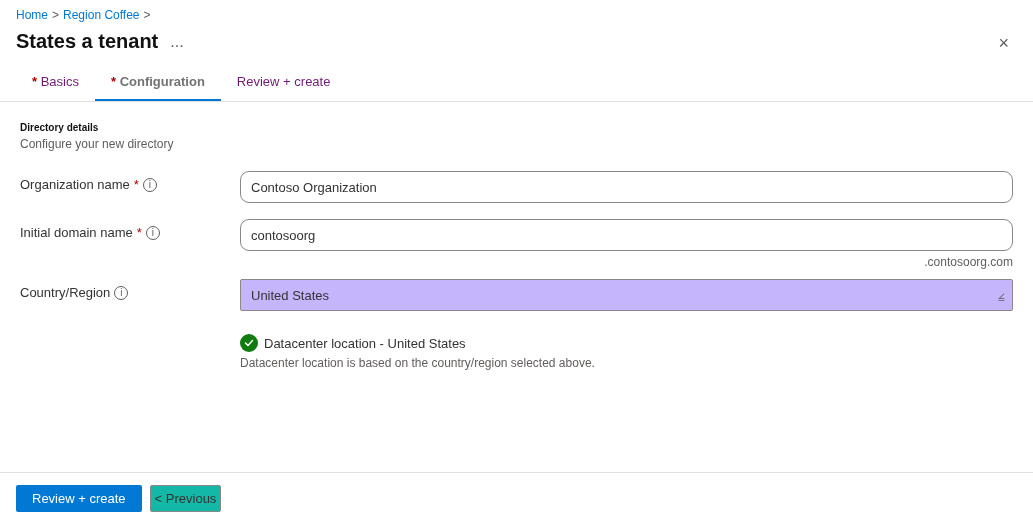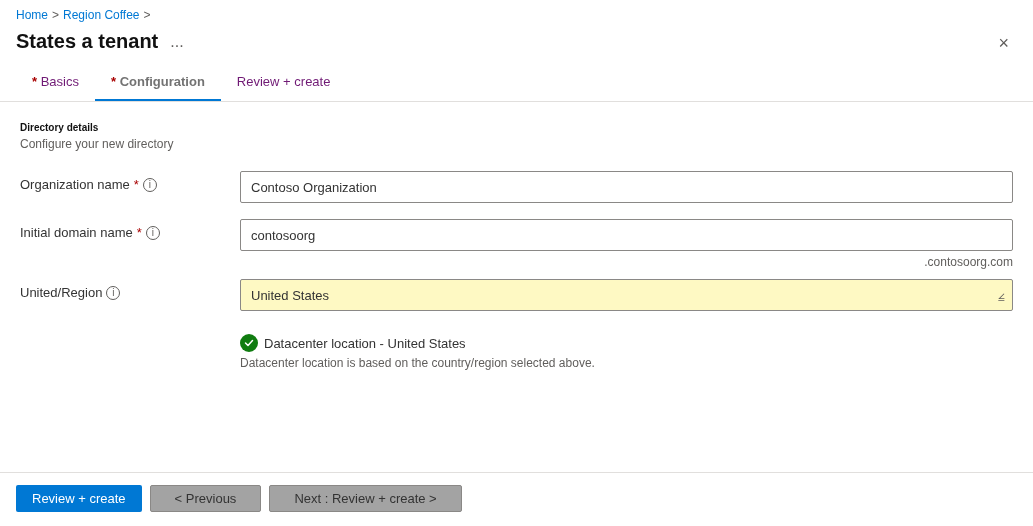--- a/index.html
+++ b/index.html
@@ -172,21 +172,21 @@
       flex-shrink: 0;
     }
     .form-input-wrap {
       flex: 1;
       position: relative;
     }
     .form-input {
       width: 100%;
       height: 32px;
       border: 1px solid #8a8886;
-      border-radius: 2px;
+      border-radius: 9px;
       padding: 0 10px;
       font-size: 13px;
       color: #333;
       background: #fff;
       outline: none;
     }
     .domain-suffix {
       position: absolute;
       right: 0;
       bottom: -18px;
@@ -200,21 +200,21 @@
       position: relative;
     }
     .form-select {
       width: 100%;
       height: 32px;
       border: 1px solid #8a8886;
       border-radius: 2px;
       padding: 0 30px 0 10px;
       font-size: 13px;
       color: #333;
-      background: #fef9c3;
+      background: #c4b5fd;
       outline: none;
       appearance: none;
       cursor: pointer;
     }
     .select-chevron {
       position: absolute;
       right: 8px;
       top: 50%;
       transform: translateY(-50%);
       pointer-events: none;
@@ -270,25 +270,25 @@
       background: #0078d4;
       color: #fff;
       border: none;
       border-radius: 2px;
       padding: 6px 16px;
       font-size: 13px;
       cursor: pointer;
       font-family: inherit;
     }
     .btn-secondary {
-      background: #a3a3a3;
+      background: #14b8a6;
       color: #333;
       border: 1px solid #8a8886;
       border-radius: 2px;
-      padding: 5px 24px;
+      padding: 5px 4px;
       font-size: 13px;
       cursor: pointer;
       font-family: inherit;
     }
   </style>
 </head>
 <body>
 
 <div class="page-wrapper">
 
@@ -337,21 +337,21 @@
         <span class="info-icon" title="Initial domain name information">i</span>
       </div>
       <div class="form-input-wrap">
         <input class="form-input" type="text" value="contosoorg" style="">
         <span class="domain-suffix">.contosoorg.com</span>
       </div>
     </div>
 
     <div class="form-row">
       <div class="form-label">
-        <span>United/Region</span>
+        <span>Country/Region</span>
         <span class="info-icon" title="Country/Region information">i</span>
       </div>
       <div class="form-select-wrap">
         <select class="form-select">
           <option>United States</option>
           <option>United Kingdom</option>
           <option>Canada</option>
           <option>Germany</option>
           <option>France</option>
           <option>Japan</option>
@@ -370,16 +370,15 @@
         </div>
         <span class="datacenter-location-text">Datacenter location - United States</span>
       </div>
       <div class="datacenter-note">Datacenter location is based on the country/region selected above.</div>
     </div>
   </div>
 
   <div class="footer">
     <button class="btn-primary">Review + create</button>
     <button class="btn-secondary">&lt; Previous</button>
-    <button class="btn-secondary">Next : Review + create &gt;</button>
   </div>
 
 </div>
 
 </body></html>

